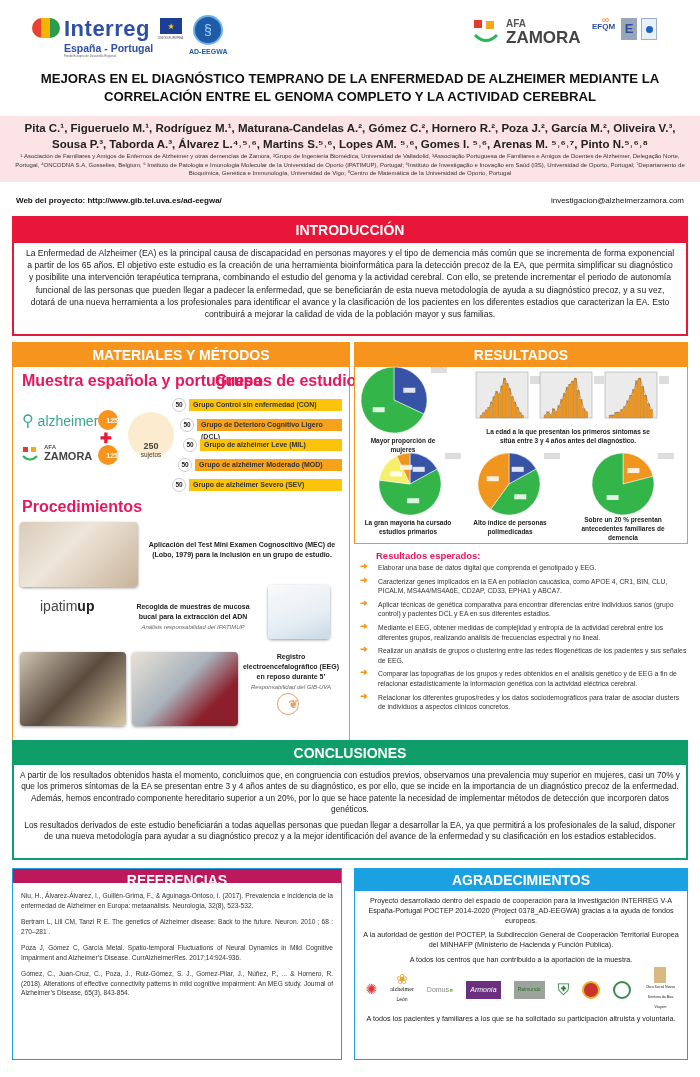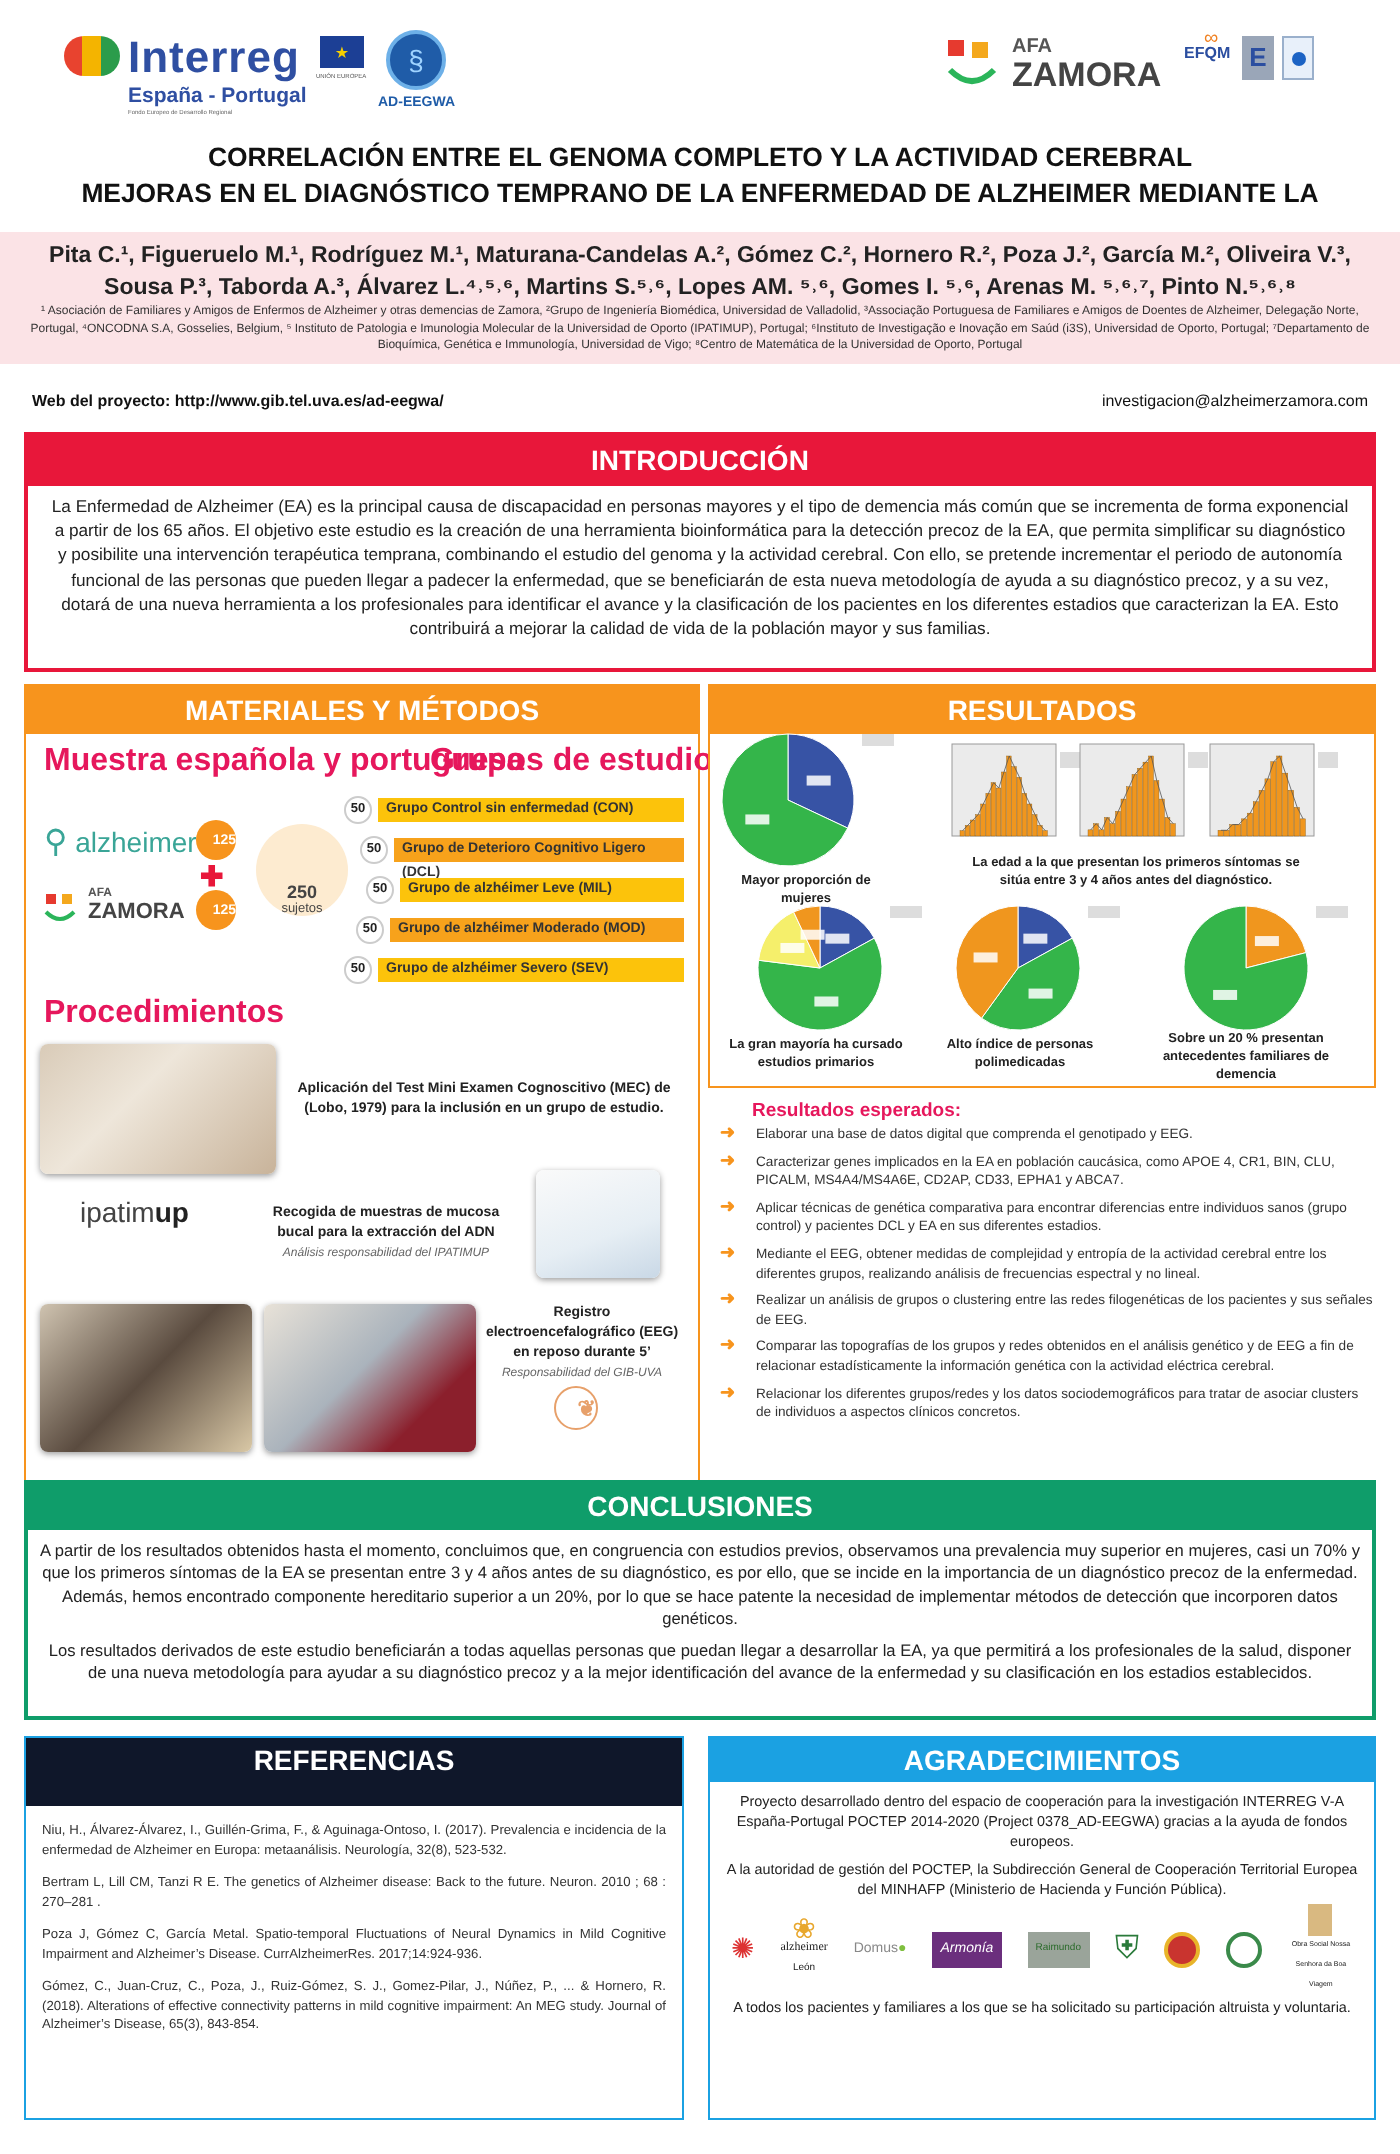--- a/index.html
+++ b/index.html
@@ -59,21 +59,21 @@
 .cap{position:absolute;text-align:center;font-size:6.5px;font-weight:bold;line-height:9px;color:#222}
 .exp-title{left:376px;top:550px;font-size:9.5px;color:#e6175c;font-weight:bold}
 .exp-list{left:358px;top:563px;width:330px;list-style:none}
 .exp-list li{position:relative;padding-left:20px;font-size:6.8px;line-height:9.5px;color:#333;margin-bottom:4.2px}
 .exp-arrow{position:absolute;left:2px;top:-1px;color:#f7941d;font-size:9px;font-weight:bold}
 .conc{left:12px;top:740px;width:676px;height:120px;border-color:#0f9d6a}
 .conc .sec-head{background:#0f9d6a;height:23px;line-height:23px}
 .conc-text{font-size:8.3px;line-height:11.3px;text-align:center;padding:5px 6px 0;color:#222}
 .conc-text p{margin-bottom:5px}
 .refs{left:12px;top:868px;width:330px;height:192px;border-color:#1ba1e2;border-width:1.5px}
-.refs .sec-head{background:#0f172a;height:34px;line-height:22px}
+.refs .sec-head{background:#be185d;height:14px;line-height:22px}
 .refs-list{padding:8px 8px;font-size:6.6px;line-height:9.5px;color:#333;text-align:justify}
 .refs-list p{margin-bottom:7px}
 .agr{left:354px;top:868px;width:334px;height:192px;border-color:#1ba1e2;border-width:1.5px}
 .agr .sec-head{background:#1ba1e2;height:22px;line-height:22px}
 .agr-text{padding:5px 4px 0;font-size:7.2px;line-height:9.8px;text-align:center;color:#222}
 .agr-text p{margin-bottom:5px}
 .logos-row{display:flex;align-items:center;justify-content:space-around;height:40px;margin:2px 0 4px}
 .lg{font-size:5px;text-align:center}
 </style>
 </head>
@@ -102,22 +102,22 @@
   <div class="afa-word2">ZAMORA</div>
 </div>
 <div class="abs efqm-loop">∞</div>
 <div class="abs efqm">EFQM</div>
 <div class="abs e-box">E</div>
 <div class="abs blue-box">
     <div class="blue-dot"></div>
   </div>
 
 <div class="abs title">
+  <div>MEJORAS EN EL DIAGNÓSTICO TEMPRANO DE LA ENFERMEDAD DE ALZHEIMER MEDIANTE LA</div>
   <div>CORRELACIÓN ENTRE EL GENOMA COMPLETO Y LA ACTIVIDAD CEREBRAL</div>
-  <div>MEJORAS EN EL DIAGNÓSTICO TEMPRANO DE LA ENFERMEDAD DE ALZHEIMER MEDIANTE LA</div>
 </div>
 
 <div class="abs authors-band"></div>
 <div class="abs authors">
   <div>Pita C.¹, Figueruelo M.¹, Rodríguez M.¹, Maturana-Candelas A.², Gómez C.², Hornero R.², Poza J.²,  García M.², Oliveira V.³,</div>
   <div>Sousa P.³, Taborda A.³, Álvarez L.⁴˒⁵˒⁶, Martins S.⁵˒⁶, Lopes AM. ⁵˒⁶, Gomes I. ⁵˒⁶,  Arenas M. ⁵˒⁶˒⁷,  Pinto N.⁵˒⁶˒⁸</div>
 </div>
 <div class="abs affil">¹ Asociación de Familiares y Amigos de Enfermos de Alzheimer y otras demencias de Zamora, ²Grupo de Ingeniería Biomédica, Universidad de Valladolid, ³Associação Portuguesa de Familiares e Amigos de Doentes de Alzheimer, Delegação Norte, Portugal, ⁴ONCODNA S.A, Gosselies, Belgium, ⁵ Instituto de Patologia e Imunologia Molecular de la Universidad de Oporto (IPATIMUP), Portugal; ⁶Instituto de Investigação e Inovação em Saúd (i3S), Universidad de Oporto, Portugal; ⁷Departamento de Bioquímica, Genética e Immunología, Universidad de Vigo; ⁸Centro de Matemática de la Universidad de Oporto, Portugal</div>
 
 <div class="abs web">Web del proyecto:  http://www.gib.tel.uva.es/ad-eegwa/</div>
@@ -316,20 +316,21 @@
       <p>Poza J, Gómez C, García Metal. Spatio-temporal Fluctuations of Neural Dynamics in Mild Cognitive Impairment and Alzheimer’s Disease. CurrAlzheimerRes. 2017;14:924-936.</p>
       <p>Gómez, C., Juan-Cruz, C., Poza, J., Ruiz-Gómez, S. J., Gomez-Pilar, J., Núñez, P., ... &amp; Hornero, R. (2018). Alterations of effective connectivity patterns in mild cognitive impairment: An MEG study. Journal of Alzheimer’s Disease, 65(3), 843-854.</p>
     </div>
 </div>
 
 <div class="section agr">
   <div class="sec-head">AGRADECIMIENTOS</div>
   <div class="agr-text">
     <p>Proyecto desarrollado dentro del espacio de cooperación para la investigación INTERREG V-A España-Portugal POCTEP 2014-2020 (Project 0378_AD-EEGWA) gracias a la ayuda de fondos europeos.</p>
     <p>A la autoridad de gestión del POCTEP, la Subdirección General de Cooperación Territorial Europea del MINHAFP (Ministerio de Hacienda y Función Pública).</p>
+    <p>A todos los centros que han contribuido a la aportación de la muestra.</p>
     <div class="logos-row">
       <div class="lg" style="font-size:14px;color:#d33">✺</div>
       <div class="lg">
           <div style="font-size:14px;color:#e8a72d">❀</div>
           <div style="font-size:6px;font-family:'Liberation Serif',serif">alzheimer</div>
           <div>León</div>
         </div>
       <div class="lg" style="font-size:7px;color:#888"><span>Domus</span><span style="color:#7fbf3f">●</span></div>
       <div class="lg" style="background:#6b2f7d;color:#fff;padding:4px 4px;font-size:7px;font-style:italic">Armonía</div>
       <div class="lg" style="background:#9aa49a;color:#2b6b2b;padding:4px 4px;font-size:5px">Raimundo</div>

